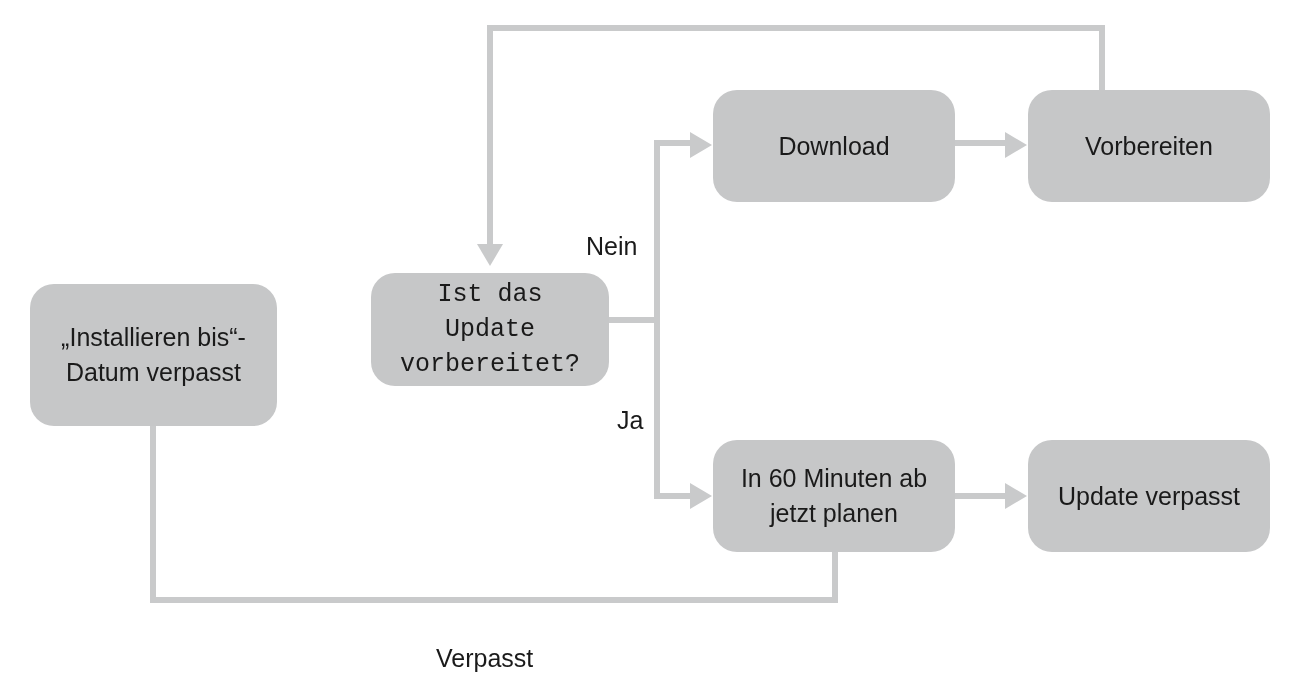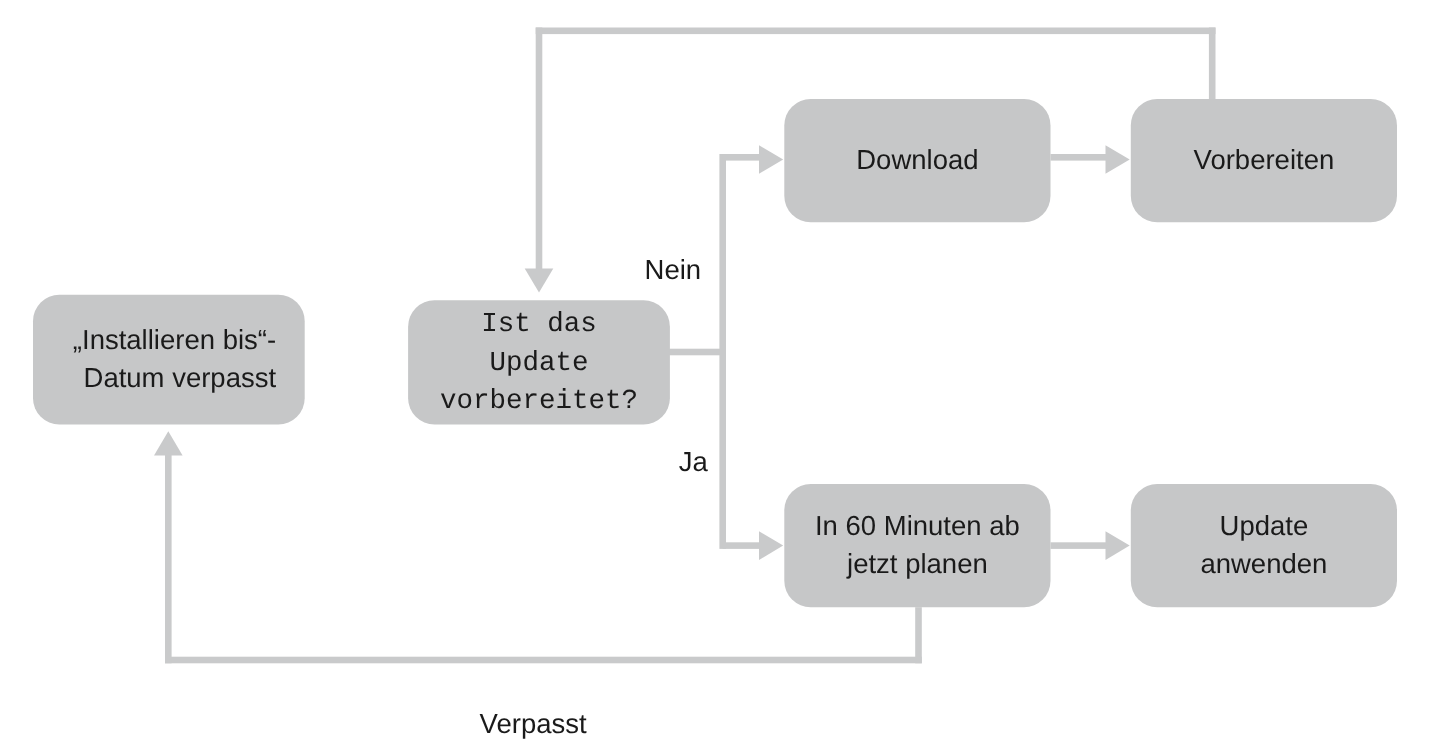--- a/index.html
+++ b/index.html
@@ -18,21 +18,21 @@
     border-radius: 24px;
     display: flex;
     align-items: center;
     justify-content: center;
     text-align: center;
     color: var(--text, #1a1a1a);
     font-size: 25px;
     line-height: 35px;
     padding: 0 26px;
   }
-  #node-missed-date   { left: 30px;   top: 268px; width: 247px; height: 118px; text-align: right; }
+  #node-missed-date   { left: 30px;   top: 284px; width: 247px; height: 142px; }
   #node-question      { left: 371px;  top: 273px; width: 238px; height: 113px; font-family: Liberation Mono, monospace; }
   #node-download      { left: 713px;  top: 90px;  width: 242px; height: 112px; }
   #node-prepare       { left: 1028px; top: 90px;  width: 242px; height: 112px; }
   #node-schedule      { left: 713px;  top: 440px; width: 242px; height: 112px; justify-content: flex-end; }
   #node-apply         { left: 1028px; top: 440px; width: 242px; height: 112px; }
 
   .line { position: absolute; background: var(--connector, #c9cacb); }
   #ln-question-out    { left: 608px;  top: 317px; width: 52px;  height: 6px; }
   #ln-branch-v        { left: 654px;  top: 140px; width: 6px;   height: 359px; }
   #ln-nein-h          { left: 657px;  top: 140px; width: 35px;  height: 6px; }
@@ -114,20 +114,20 @@
   <div class="node" id="node-download">
     <span>Download</span>
   </div>
   <div class="node" id="node-prepare">
     <span>Vorbereiten</span>
   </div>
   <div class="node" id="node-schedule">
     <span>In 60 Minuten ab jetzt planen</span>
   </div>
   <div class="node" id="node-apply">
-    <span>Update anwenden</span>
+    <span>Update verpasst</span>
   </div>
 
   <span class="edge-label" id="lbl-nein">Nein</span>
   <span class="edge-label" id="lbl-ja">Ja</span>
   <span class="edge-label" id="lbl-verpasst">Verpasst</span>
 
 </div>
 
 </body></html>

